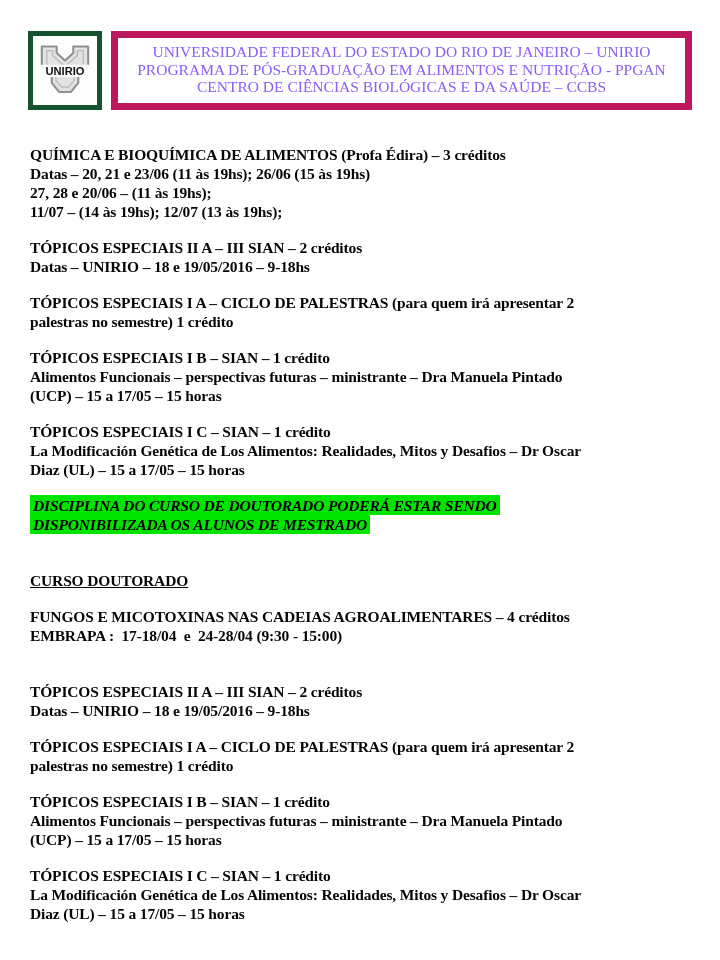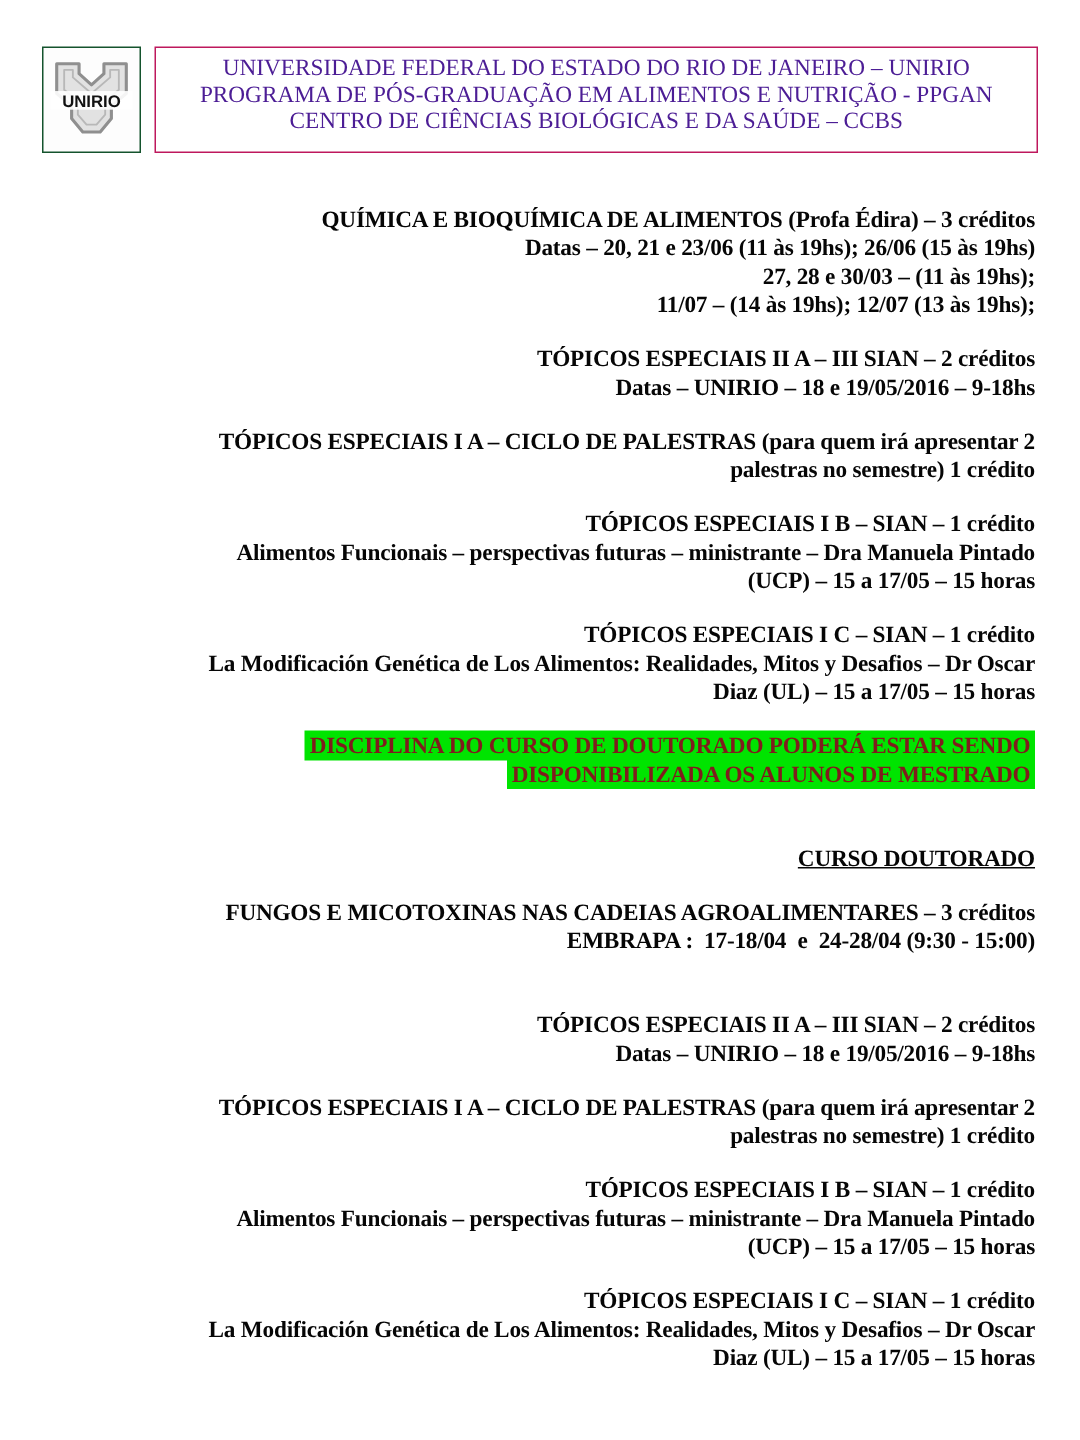--- a/index.html
+++ b/index.html
@@ -4,40 +4,40 @@
 <style>
   html,body{margin:0;padding:0;background:#ffffff;}
   .page{
     position:relative;width:720px;height:960px;overflow:hidden;
     background:#ffffff;color:#000;
     font-family:"Liberation Serif","DejaVu Serif",serif;
   }
   
   .hdr{display:flex;align-items:stretch;padding:31px 28px 0 28px;}
   .logo-box{
-    flex:0 0 auto;width:64px;height:69px;border:1px solid #14532d;
+    flex:0 0 auto;width:64px;height:69px;border:5px solid #14532d;
     display:flex;align-items:center;justify-content:center;background:#fdfdfd;
   }
   .hdr-text{
-    flex:1;margin-left:9px;border:1px solid #be185d;background:#fff;
+    flex:1;margin-left:9px;border:7px solid #be185d;background:#fff;
     padding:5px 8px 6px 8px;text-align:center;
-    font-size:15.5px;line-height:17.5px;font-weight:normal;color:#4c1d95;
+    font-size:15.5px;line-height:17.5px;font-weight:normal;color:#8b5cf6;
   }
   .hdr-line{white-space:pre-wrap;}
   
   main{
-    padding:35px 30px 0 30px;text-align:right;
+    padding:35px 30px 0 30px;text-align:left;
     font-weight:bold;font-size:15.5px;line-height:19px;letter-spacing:-0.15px;color:#060606;
   }
   .block{margin-top:17px;}
   .block:first-child{margin-top:0;}
   .block.gap2{margin-top:37px;}
   .line{white-space:pre-wrap;}
   .heading .line{text-decoration:underline;margin-top:12px;}
-  .hl{background:var(--hl,#00e400);padding:2px 3px 1px 3px;color:#7f1d1d;}
+  .hl{background:var(--hl,#00e400);padding:2px 3px 1px 3px;color:#000000;font-style:italic;}
 </style>
 </head>
 <body>
 
 <div class="page">
 
   <header class="hdr">
     <div class="logo-box">
       <svg width="58" height="63" viewBox="0 0 70 70" aria-hidden="true">
         <path d="M7 6 H25 V14 L35 23 L45 14 V6 H63 V30 L51 40 V50 L42 61 H28 L19 50 V40 L7 30 Z" fill="#e2e2e2" stroke="#8f8f8f" stroke-width="2.5" stroke-linejoin="round"></path>
@@ -50,21 +50,21 @@
       <div class="hdr-line">UNIVERSIDADE FEDERAL DO ESTADO DO RIO DE JANEIRO – UNIRIO</div>
       <div class="hdr-line">PROGRAMA DE PÓS-GRADUAÇÃO EM ALIMENTOS E NUTRIÇÃO - PPGAN</div>
       <div class="hdr-line">CENTRO DE CIÊNCIAS BIOLÓGICAS E DA SAÚDE – CCBS</div>
     </div>
   </header>
 
   <main>
       <div class="block normal">
         <div class="line">QUÍMICA E BIOQUÍMICA DE ALIMENTOS (Profa Édira) – 3 créditos</div>
         <div class="line">Datas – 20, 21 e 23/06 (11 às 19hs); 26/06 (15 às 19hs)</div>
-        <div class="line">27, 28 e 30/03 – (11 às 19hs);</div>
+        <div class="line">27, 28 e 20/06 – (11 às 19hs);</div>
         <div class="line">11/07 – (14 às 19hs); 12/07 (13 às 19hs);</div>
       </div>
       <div class="block normal">
         <div class="line">TÓPICOS ESPECIAIS II A – III SIAN – 2 créditos</div>
         <div class="line">Datas – UNIRIO – 18 e 19/05/2016 – 9-18hs</div>
       </div>
       <div class="block normal">
         <div class="line">TÓPICOS ESPECIAIS I A – CICLO DE PALESTRAS (para quem irá apresentar 2</div>
         <div class="line">palestras no semestre) 1 crédito</div>
       </div>
@@ -79,21 +79,21 @@
         <div class="line">Diaz (UL) – 15 a 17/05 – 15 horas</div>
       </div>
       <div class="block highlight">
         <div class="line"><span class="hl">DISCIPLINA DO CURSO DE DOUTORADO PODERÁ ESTAR SENDO</span></div>
         <div class="line"><span class="hl">DISPONIBILIZADA OS ALUNOS DE MESTRADO</span></div>
       </div>
       <div class="block heading gap2">
         <div class="line">CURSO DOUTORADO</div>
       </div>
       <div class="block normal">
-        <div class="line">FUNGOS E MICOTOXINAS NAS CADEIAS AGROALIMENTARES – 3 créditos</div>
+        <div class="line">FUNGOS E MICOTOXINAS NAS CADEIAS AGROALIMENTARES – 4 créditos</div>
         <div class="line">EMBRAPA :  17-18/04  e  24-28/04 (9:30 - 15:00)</div>
       </div>
       <div class="block normal gap2">
         <div class="line">TÓPICOS ESPECIAIS II A – III SIAN – 2 créditos</div>
         <div class="line">Datas – UNIRIO – 18 e 19/05/2016 – 9-18hs</div>
       </div>
       <div class="block normal">
         <div class="line">TÓPICOS ESPECIAIS I A – CICLO DE PALESTRAS (para quem irá apresentar 2</div>
         <div class="line">palestras no semestre) 1 crédito</div>
       </div>

